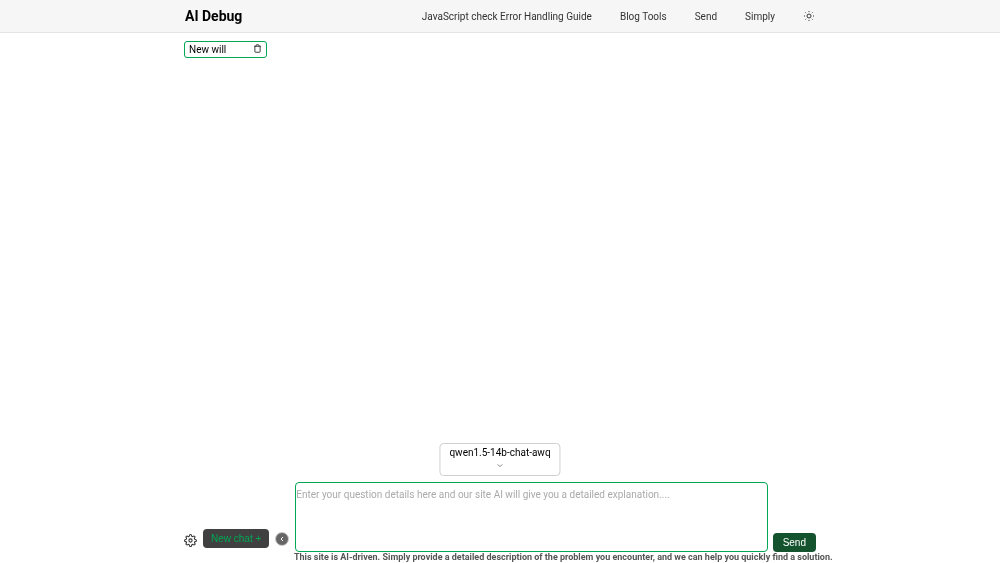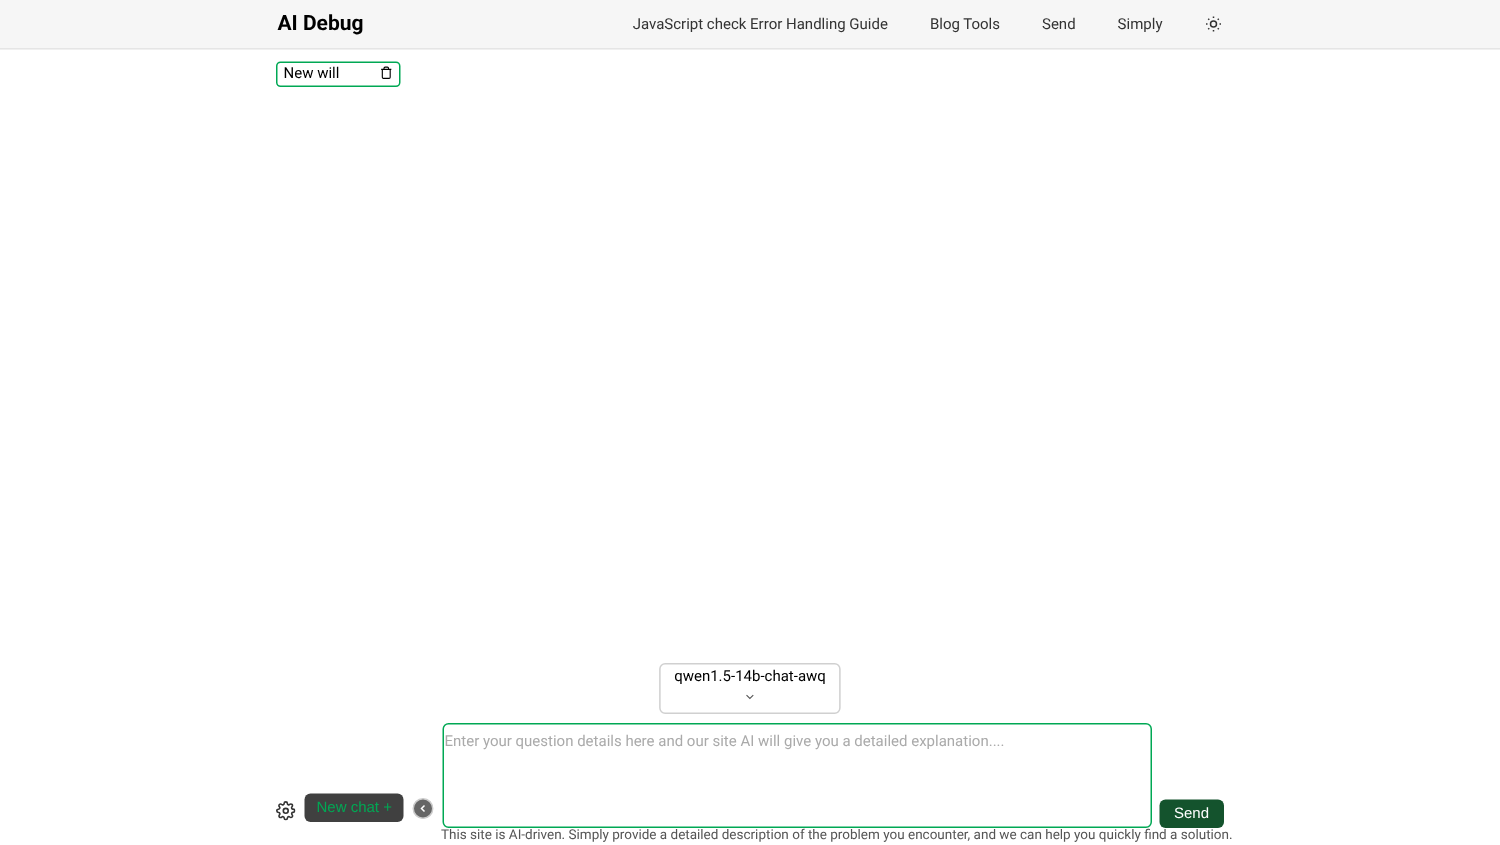--- a/index.html
+++ b/index.html
@@ -27,21 +27,21 @@
     .history-btn { width: 14px; height: 14px; border: 1px solid #ccc; border-radius: 50%; background: #666; cursor: pointer; display: flex; align-items: center; justify-content: center; margin-bottom: 6px; }
     .history-btn svg { display: block; }
     
     .input-wrap { flex: 1; display: flex; align-items: flex-end; gap: 5px; }
     
     .question-input { flex: 1; height: 70px; border: 1px solid #00a854; border-radius: 4px; padding: 6px 0; font-size: 10px; font-family: inherit; resize: none; outline: none; }
     .question-input::placeholder { color: #aaa; }
     
     .send-btn { background: #14532d; color: #fff; border: none; border-radius: 4px; padding: 4px 10px; font-size: 10px; cursor: pointer; }
     
-    .footer-text { position: absolute; bottom: 1px; left: 294px; font-size: 9px; color: #555; }
+    .footer-text { position: absolute; bottom: 1px; left: 294px; font-size: 9px; color: #555; font-weight: bold; }
   </style>
 </head>
 <body>
 
 <div class="header">
   <div class="brand">AI Debug</div>
   <div class="nav">
     <a>JavaScript check Error Handling Guide</a>
     <a>Blog Tools</a>
     <a>Send</a>

